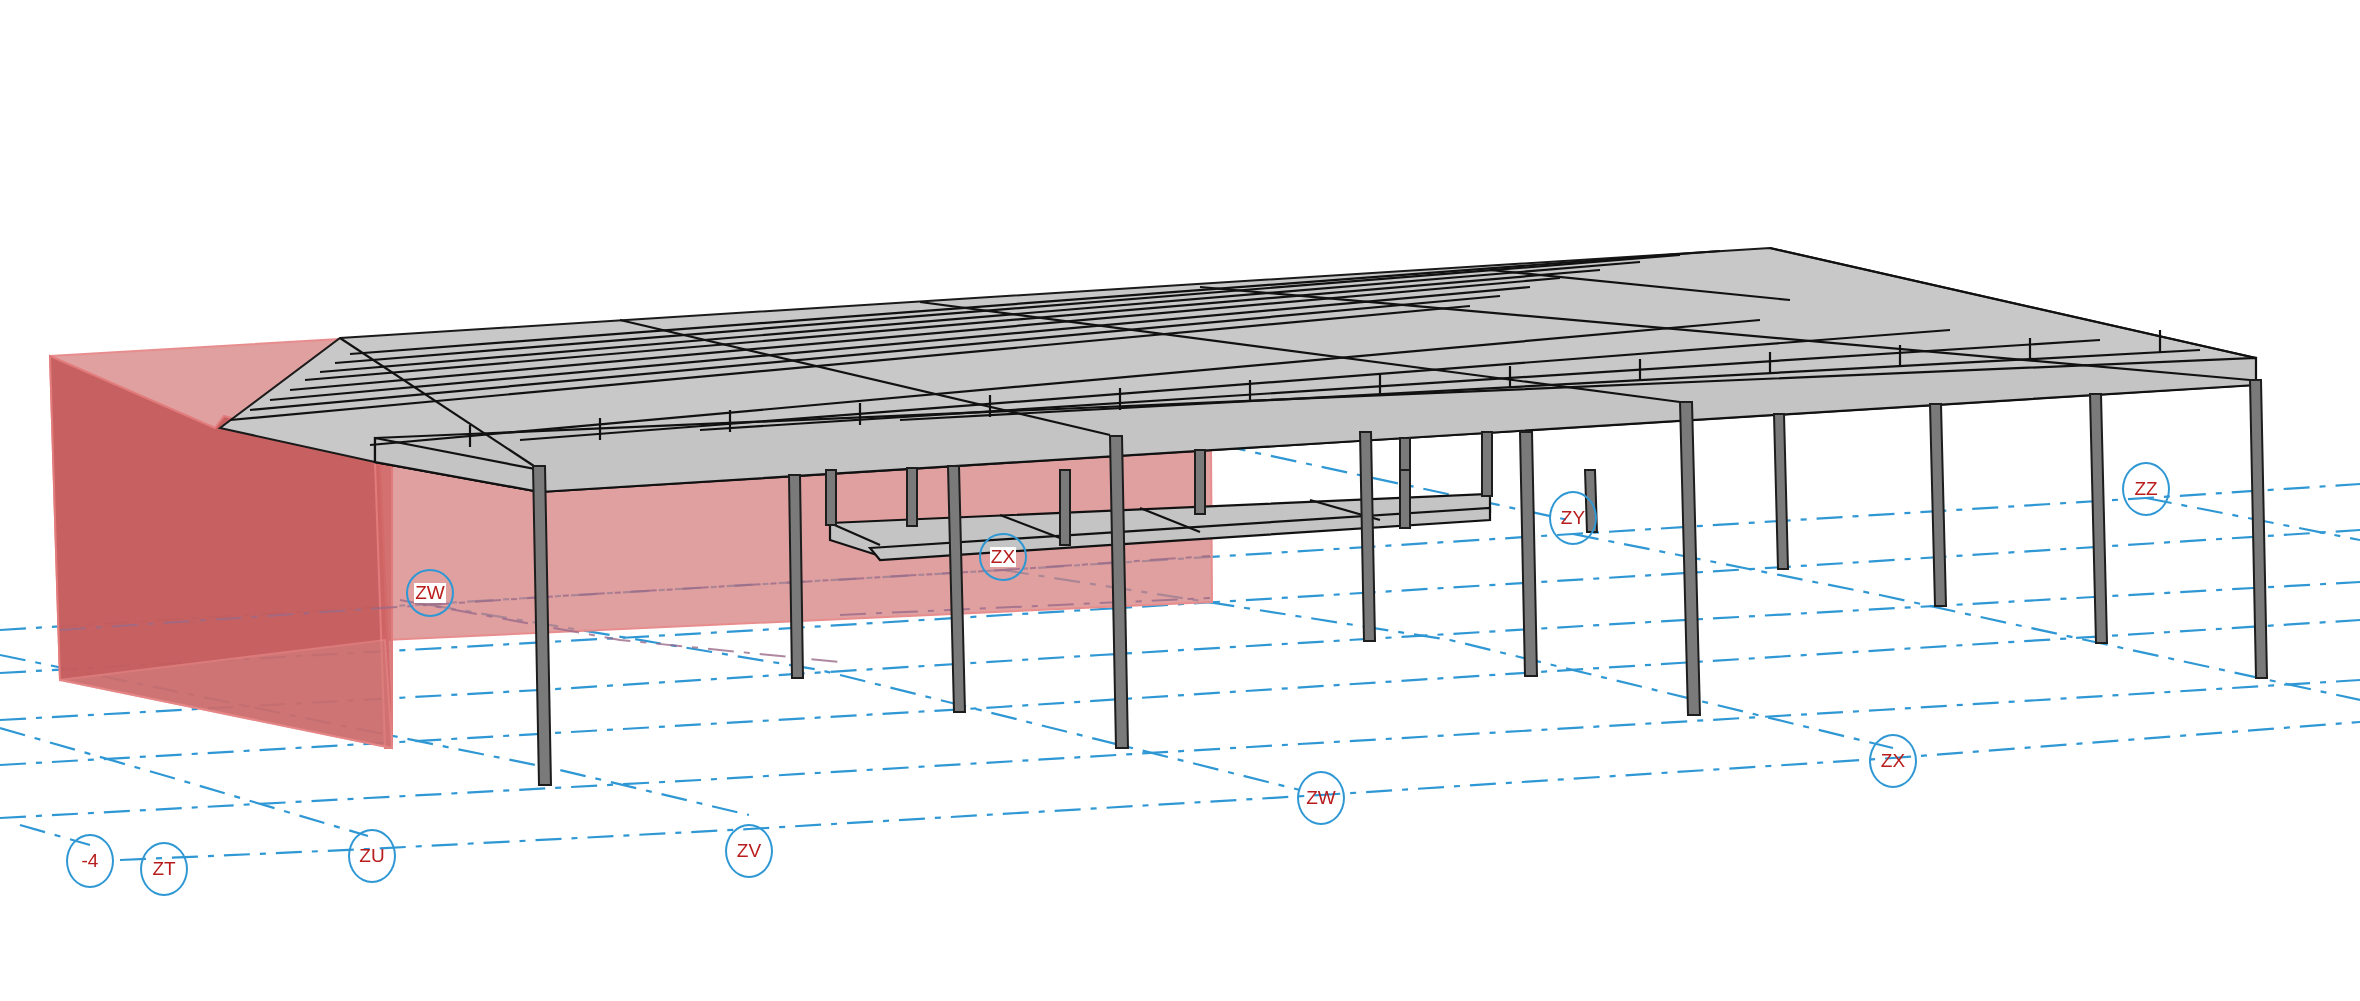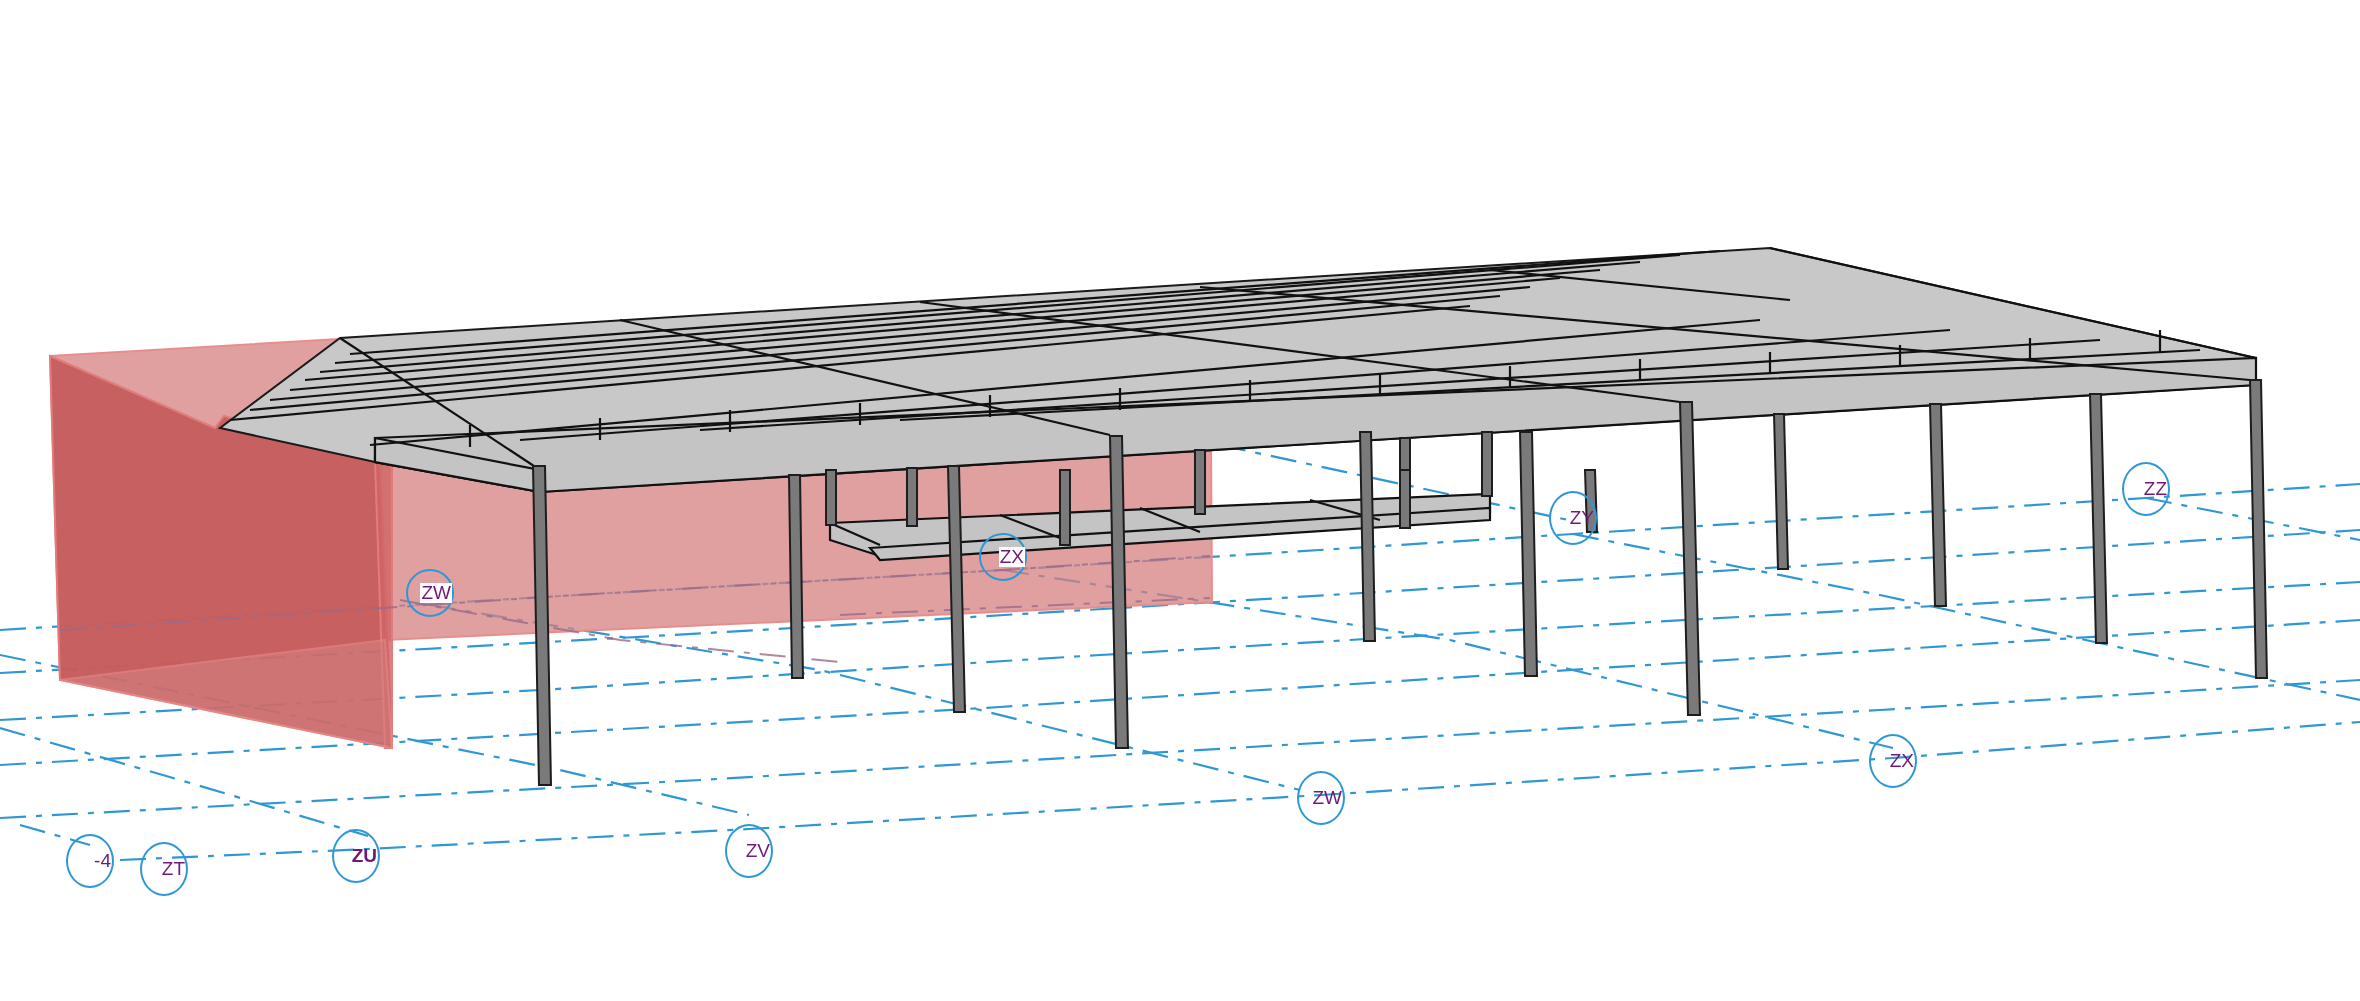--- a/index.html
+++ b/index.html
@@ -8,21 +8,21 @@
   svg { position:absolute; left:0; top:0; }
   .grid-line { stroke:#2f98d4; stroke-width:2.2; fill:none; stroke-dasharray:26 10 6 10; }
   .grid-line-behind { stroke:#9a6a8a; stroke-width:2; fill:none; stroke-dasharray:26 10 6 10; opacity:0.8; }
   .wall { fill:#cf6565; fill-opacity:0.82; stroke:#e27b7b; stroke-width:2; }
   .wall-dark { fill:#c45a5a; fill-opacity:0.9; stroke:#e27b7b; stroke-width:2; }
   .wall-light { fill:#d68080; fill-opacity:0.75; stroke:#e88d8d; stroke-width:2; }
   .roof { fill:#c8c8c8; stroke:#1a1a1a; stroke-width:2; }
   .beam { fill:#c4c4c4; stroke:#111; stroke-width:2.2; }
   .joist { stroke:#111; stroke-width:2.2; fill:none; }
   .col { fill:#7a7a7a; stroke:#1d1d1d; stroke-width:2; }
-  .bubble-tag { position:absolute; width:48px; height:48px; margin-left:-24px; margin-top:-24px; border:2px solid #2f98d4; border-radius:50%; box-sizing:border-box; display:flex; align-items:center; justify-content:flex-end; color:#701a75; font-size:19px; font-family:"Liberation Sans", sans-serif; background:transparent; cursor:pointer; }
+  .bubble-tag { position:absolute; width:48px; height:48px; margin-left:-24px; margin-top:-24px; border:2px solid #2f98d4; border-radius:50%; box-sizing:border-box; display:flex; align-items:center; justify-content:center; color:#b91c1c; font-size:19px; font-family:"Liberation Sans", sans-serif; background:transparent; cursor:pointer; }
   .bubble-tag span { background:#ffffff; padding:0 1px; line-height:20px; }
   .bubble-tag.tall { height:54px; border-radius:50%/50%; }
 </style>
 </head>
 <body>
 
 <div id="viewport">
   <svg width="2360" height="1001" viewBox="0 0 2360 1001">
 
     <g>
@@ -129,21 +129,21 @@
     </div>
   <div class="bubble-tag tall" style="left:2146px;top:486px;">
       <span style="background:transparent">ZZ</span>
     </div>
   <div class="bubble-tag tall" style="left:90px;top:858px;">
       <span style="background:transparent">-4</span>
     </div>
   <div class="bubble-tag tall" style="left:164px;top:866px;">
       <span style="background:transparent">ZT</span>
     </div>
-  <div class="bubble-tag tall" style="left:356px;top:853px;font-weight:bold;">
+  <div class="bubble-tag tall" style="left:372px;top:853px;">
       <span style="background:transparent">ZU</span>
     </div>
   <div class="bubble-tag tall" style="left:749px;top:848px;">
       <span style="background:transparent">ZV</span>
     </div>
   <div class="bubble-tag tall" style="left:1321px;top:795px;">
       <span style="background:transparent">ZW</span>
     </div>
   <div class="bubble-tag tall" style="left:1893px;top:758px;">
       <span style="background:transparent">ZX</span>

